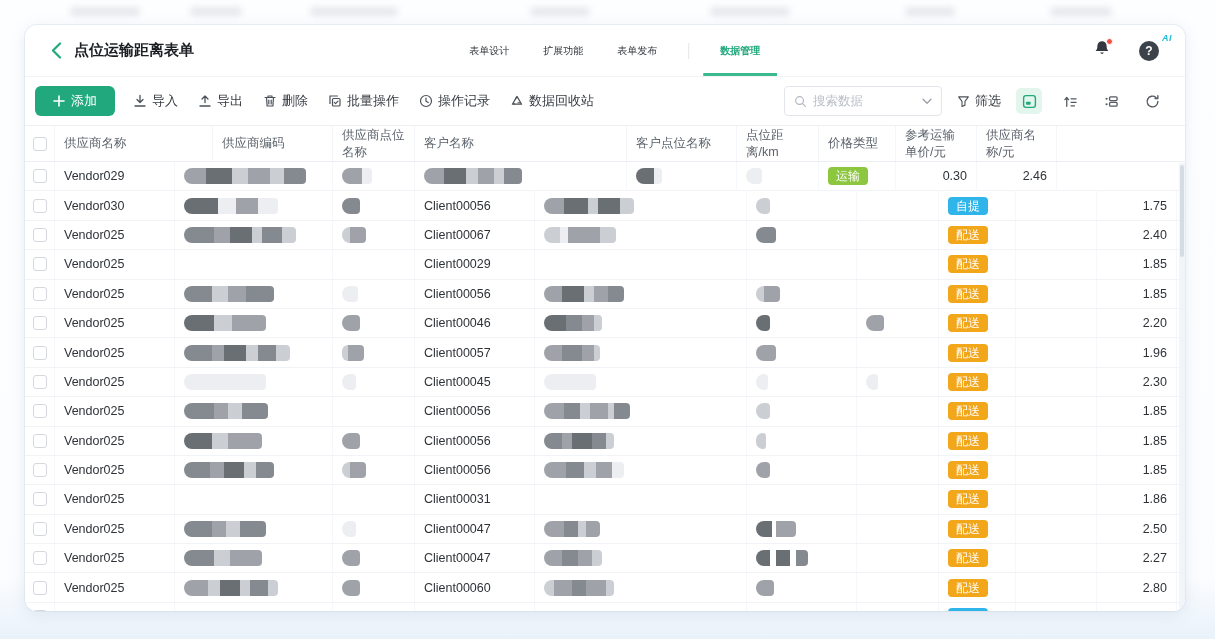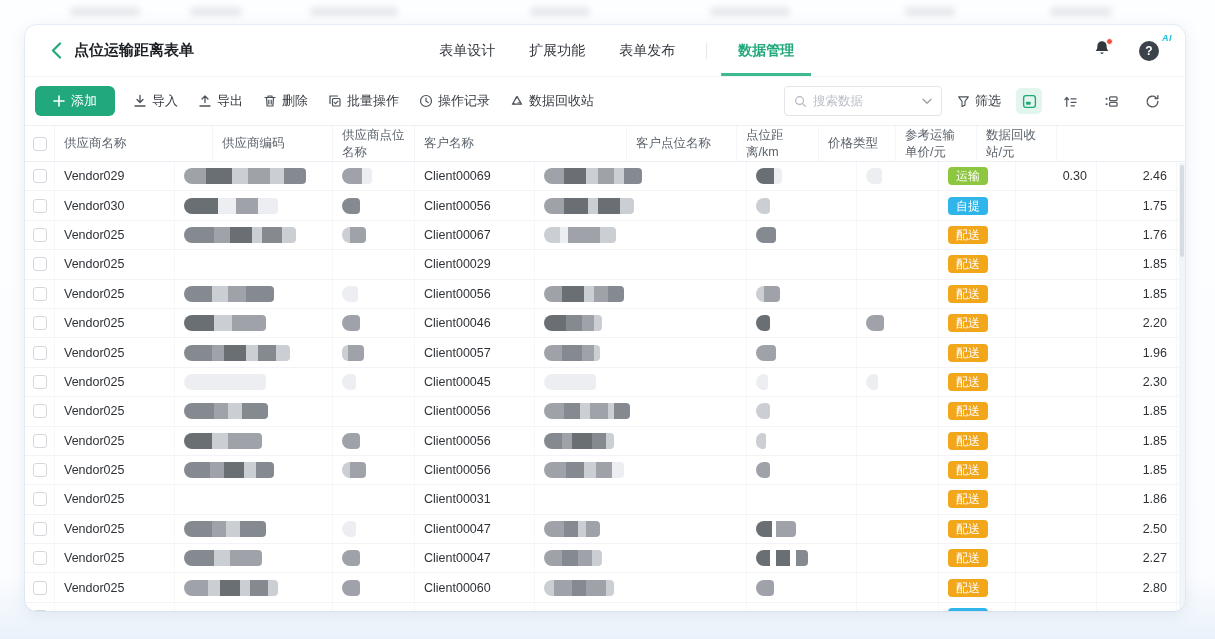--- a/index.html
+++ b/index.html
@@ -15,21 +15,21 @@
 
   
   .card-header { height:52px; display:flex; align-items:center; padding:0 26px;
     position:relative; border-bottom:1px solid #f2f4f7; }
   .header-left { display:flex; align-items:center; gap:12px; }
   .back-btn { display:flex; align-items:center; cursor:pointer; }
   .page-title { font-size:15px; font-weight:700; color:#1b1e22; }
   .tabs { position:absolute; left:50%; transform:translateX(-47%); height:100%;
     display:flex; align-items:center; gap:0; }
   .tab { height:100%; display:flex; align-items:center; padding:0 17px;
-    font-size:14px; color:#34383e; cursor:pointer; }
+    font-size:10px; color:#34383e; cursor:pointer; }
   .tab.active { color:#21a87c; font-weight:600; box-shadow:inset 0 -3px 0 #3cb98e; }
   .tab-divider { width:1px; height:16px; background:#e2e5ea; margin:0 14px; }
   .header-right { margin-left:auto; display:flex; align-items:center; gap:28px; }
   .bell-wrap { position:relative; cursor:pointer; }
   .bell-dot { position:absolute; top:-1px; right:-2px; width:7px; height:7px;
     border-radius:50%; background:#f4503f; border:1px solid #fff; }
   .help-wrap { position:relative; width:20px; height:20px; background:#3c4249;
     border-radius:50%; color:#fff; font-size:12px; font-weight:700;
     display:flex; align-items:center; justify-content:center; cursor:pointer; }
   .ai-badge { position:absolute; top:-8px; right:-13px; font-size:9px; font-weight:700;
@@ -231,21 +231,21 @@
           <span class="cb"></span>
         </div>
         <div class="th" style="width: 158px;">供应商名称</div>
         <div class="th" style="width: 120px;">供应商编码</div>
         <div class="th" style="width: 82px;">供应商点位名称</div>
         <div class="th" style="width: 212px;">客户名称</div>
         <div class="th" style="width: 110px;">客户点位名称</div>
         <div class="th" style="width: 82px;">点位距离/km</div>
         <div class="th" style="width: 77px;">价格类型</div>
         <div class="th" style="width: 81px;">参考运输单价/元</div>
-        <div class="th" style="width: 80px;">数据回收站/元</div>
+        <div class="th" style="width: 80px;">供应商名称/元</div>
       </div>
     <div id="tbody">
         <div class="tr">
           <div class="td cb-cell" style="width: 30px;">
             <span class="cb"></span>
           </div>
           <div class="td" style="width: 120px;">Vendor029</div>
           <div class="td" style="width: 158px;">
             <div class="blks">
               <span class="blk" style="width: 22px; background: rgb(143, 148, 155);"></span>
@@ -255,21 +255,20 @@
               <span class="blk" style="width: 14px; background: rgb(194, 198, 203);"></span>
               <span class="blk" style="width: 22px; background: rgb(112, 118, 125);"></span>
             </div>
           </div>
           <div class="td" style="width: 82px;">
             <div class="blks">
               <span class="blk" style="width: 20px; background: rgb(143, 148, 155);"></span>
               <span class="blk" style="width: 10px; background: rgb(234, 236, 239);"></span>
             </div>
           </div>
-          <div class="td" style="width: 120px;">Client00069</div>
           <div class="td" style="width: 212px;">
             <div class="blks">
               <span class="blk" style="width: 20px; background: rgb(143, 148, 155);"></span>
               <span class="blk" style="width: 22px; background: rgb(81, 86, 92);"></span>
               <span class="blk" style="width: 12px; background: rgb(194, 198, 203);"></span>
               <span class="blk" style="width: 16px; background: rgb(143, 148, 155);"></span>
               <span class="blk" style="width: 10px; background: rgb(194, 198, 203);"></span>
               <span class="blk" style="width: 18px; background: rgb(112, 118, 125);"></span>
             </div>
           </div>
@@ -368,21 +367,21 @@
               <span class="blk" style="width: 20px; background: rgb(112, 118, 125);"></span>
             </div>
           </div>
           <div class="td" style="width: 82px;">
             <div class="blks"></div>
           </div>
           <div class="td" style="width: 77px;">
             <span class="badge" style="background: rgb(242, 166, 25);">配送</span>
           </div>
           <div class="td num" style="width: 81px;"></div>
-          <div class="td num" style="width: 80px;">1.76</div>
+          <div class="td num" style="width: 80px;">2.40</div>
         </div>
         <div class="tr">
           <div class="td cb-cell" style="width: 30px;">
             <span class="cb"></span>
           </div>
           <div class="td" style="width: 120px;">Vendor025</div>
           <div class="td" style="width: 158px;">
             <div class="blks"></div>
           </div>
           <div class="td" style="width: 82px;">

